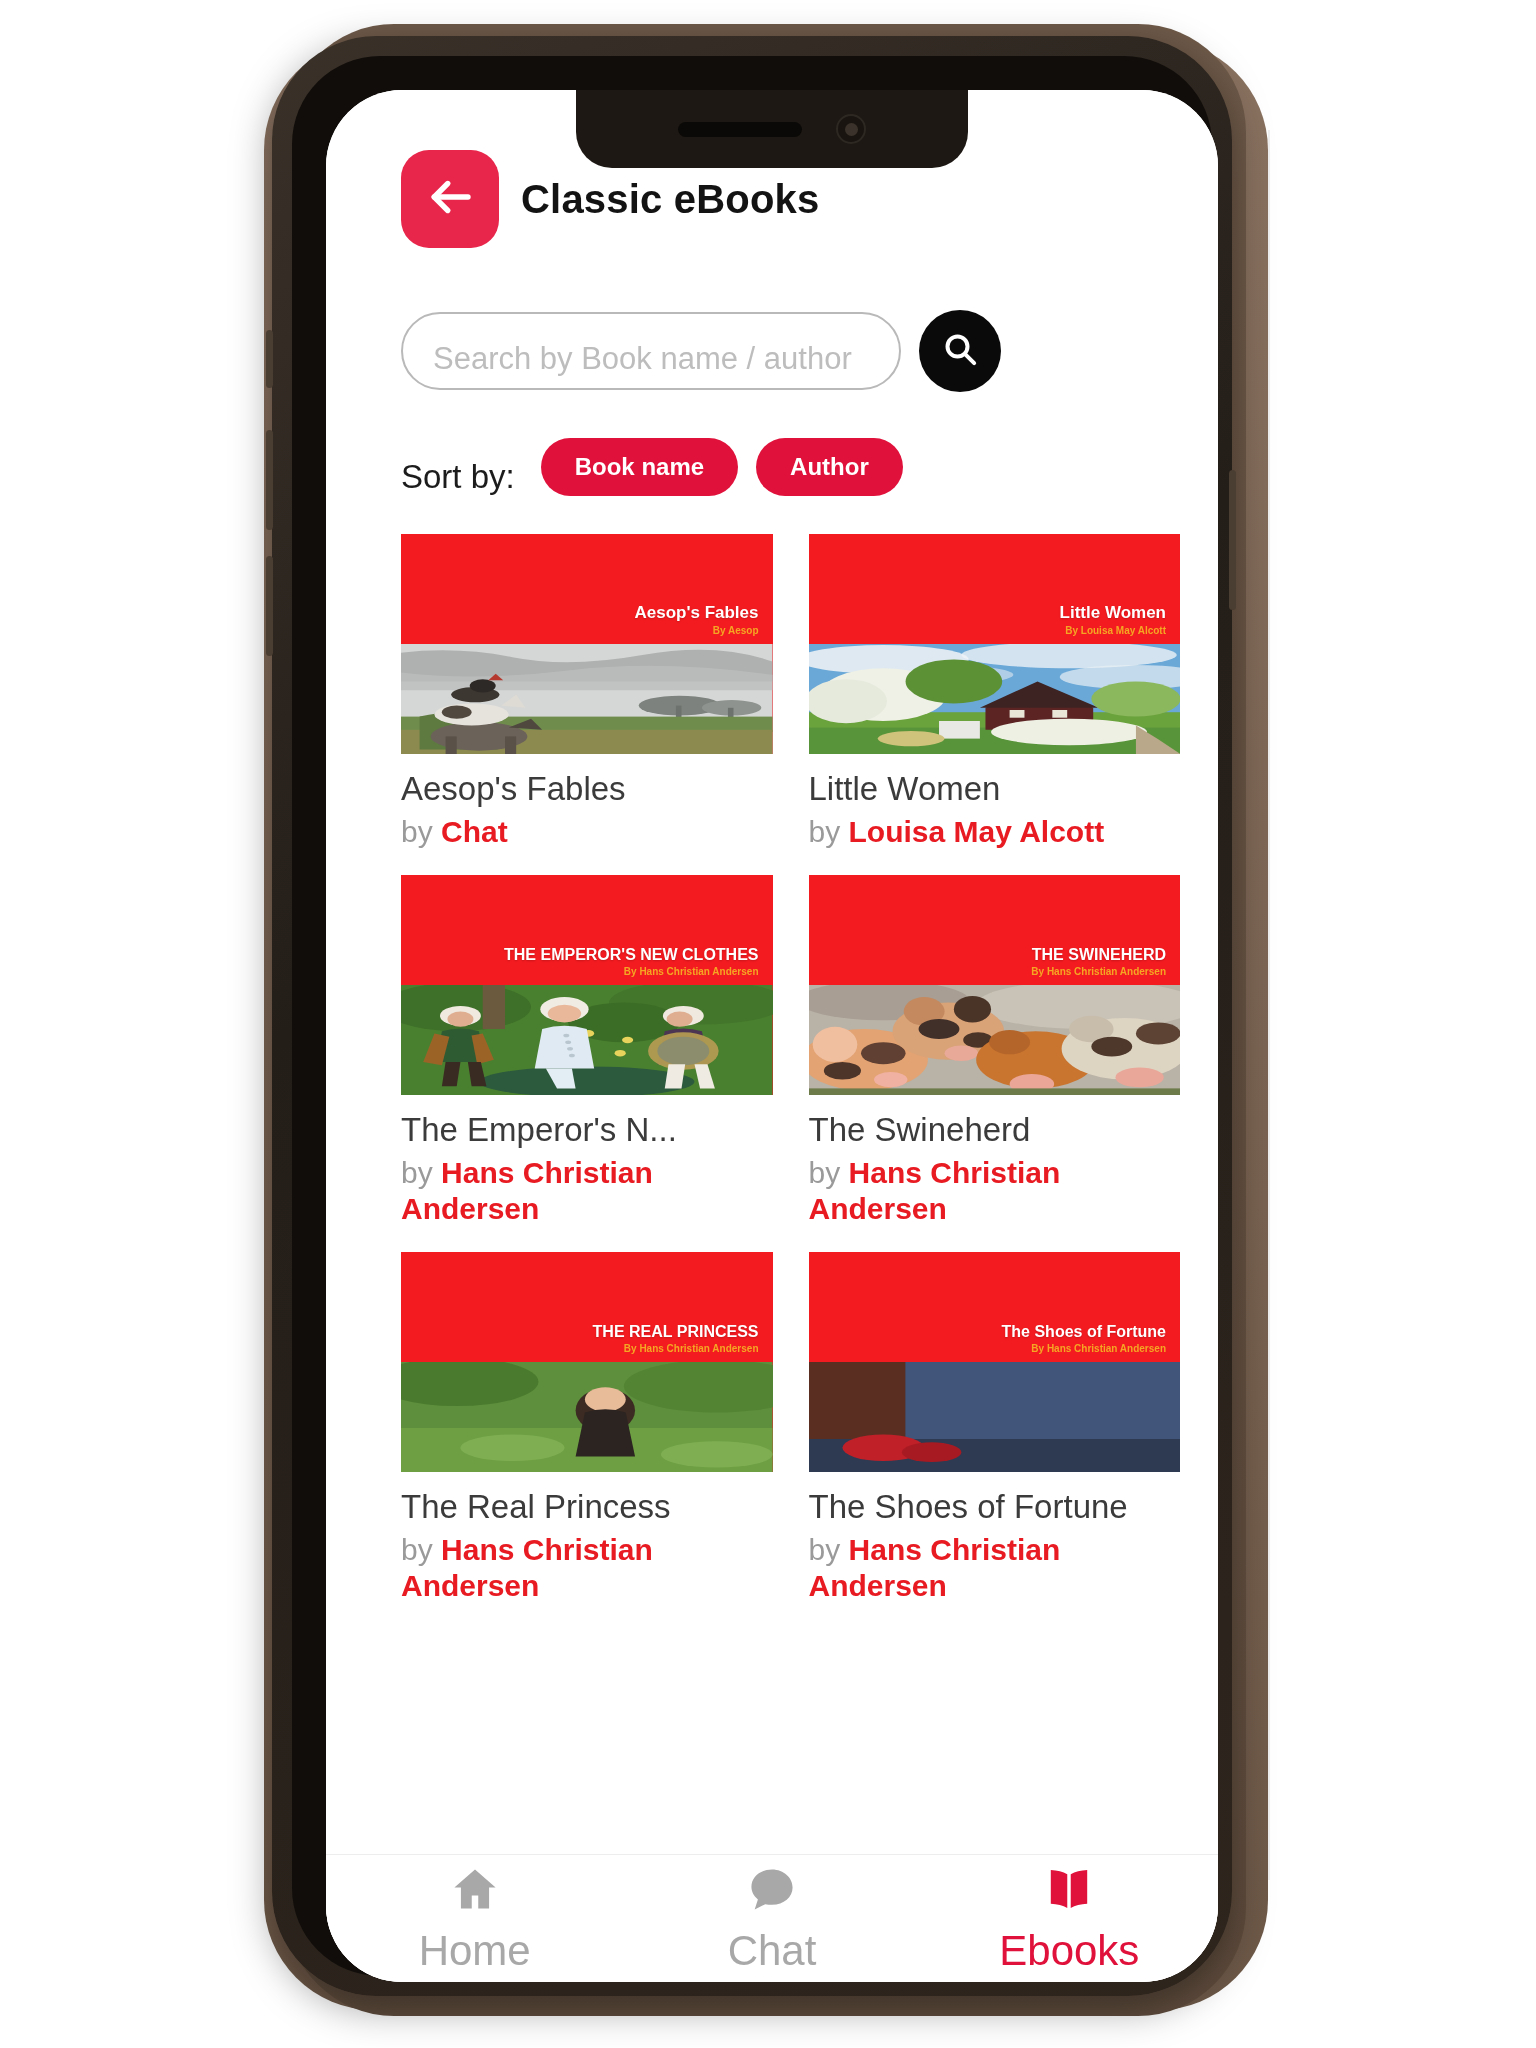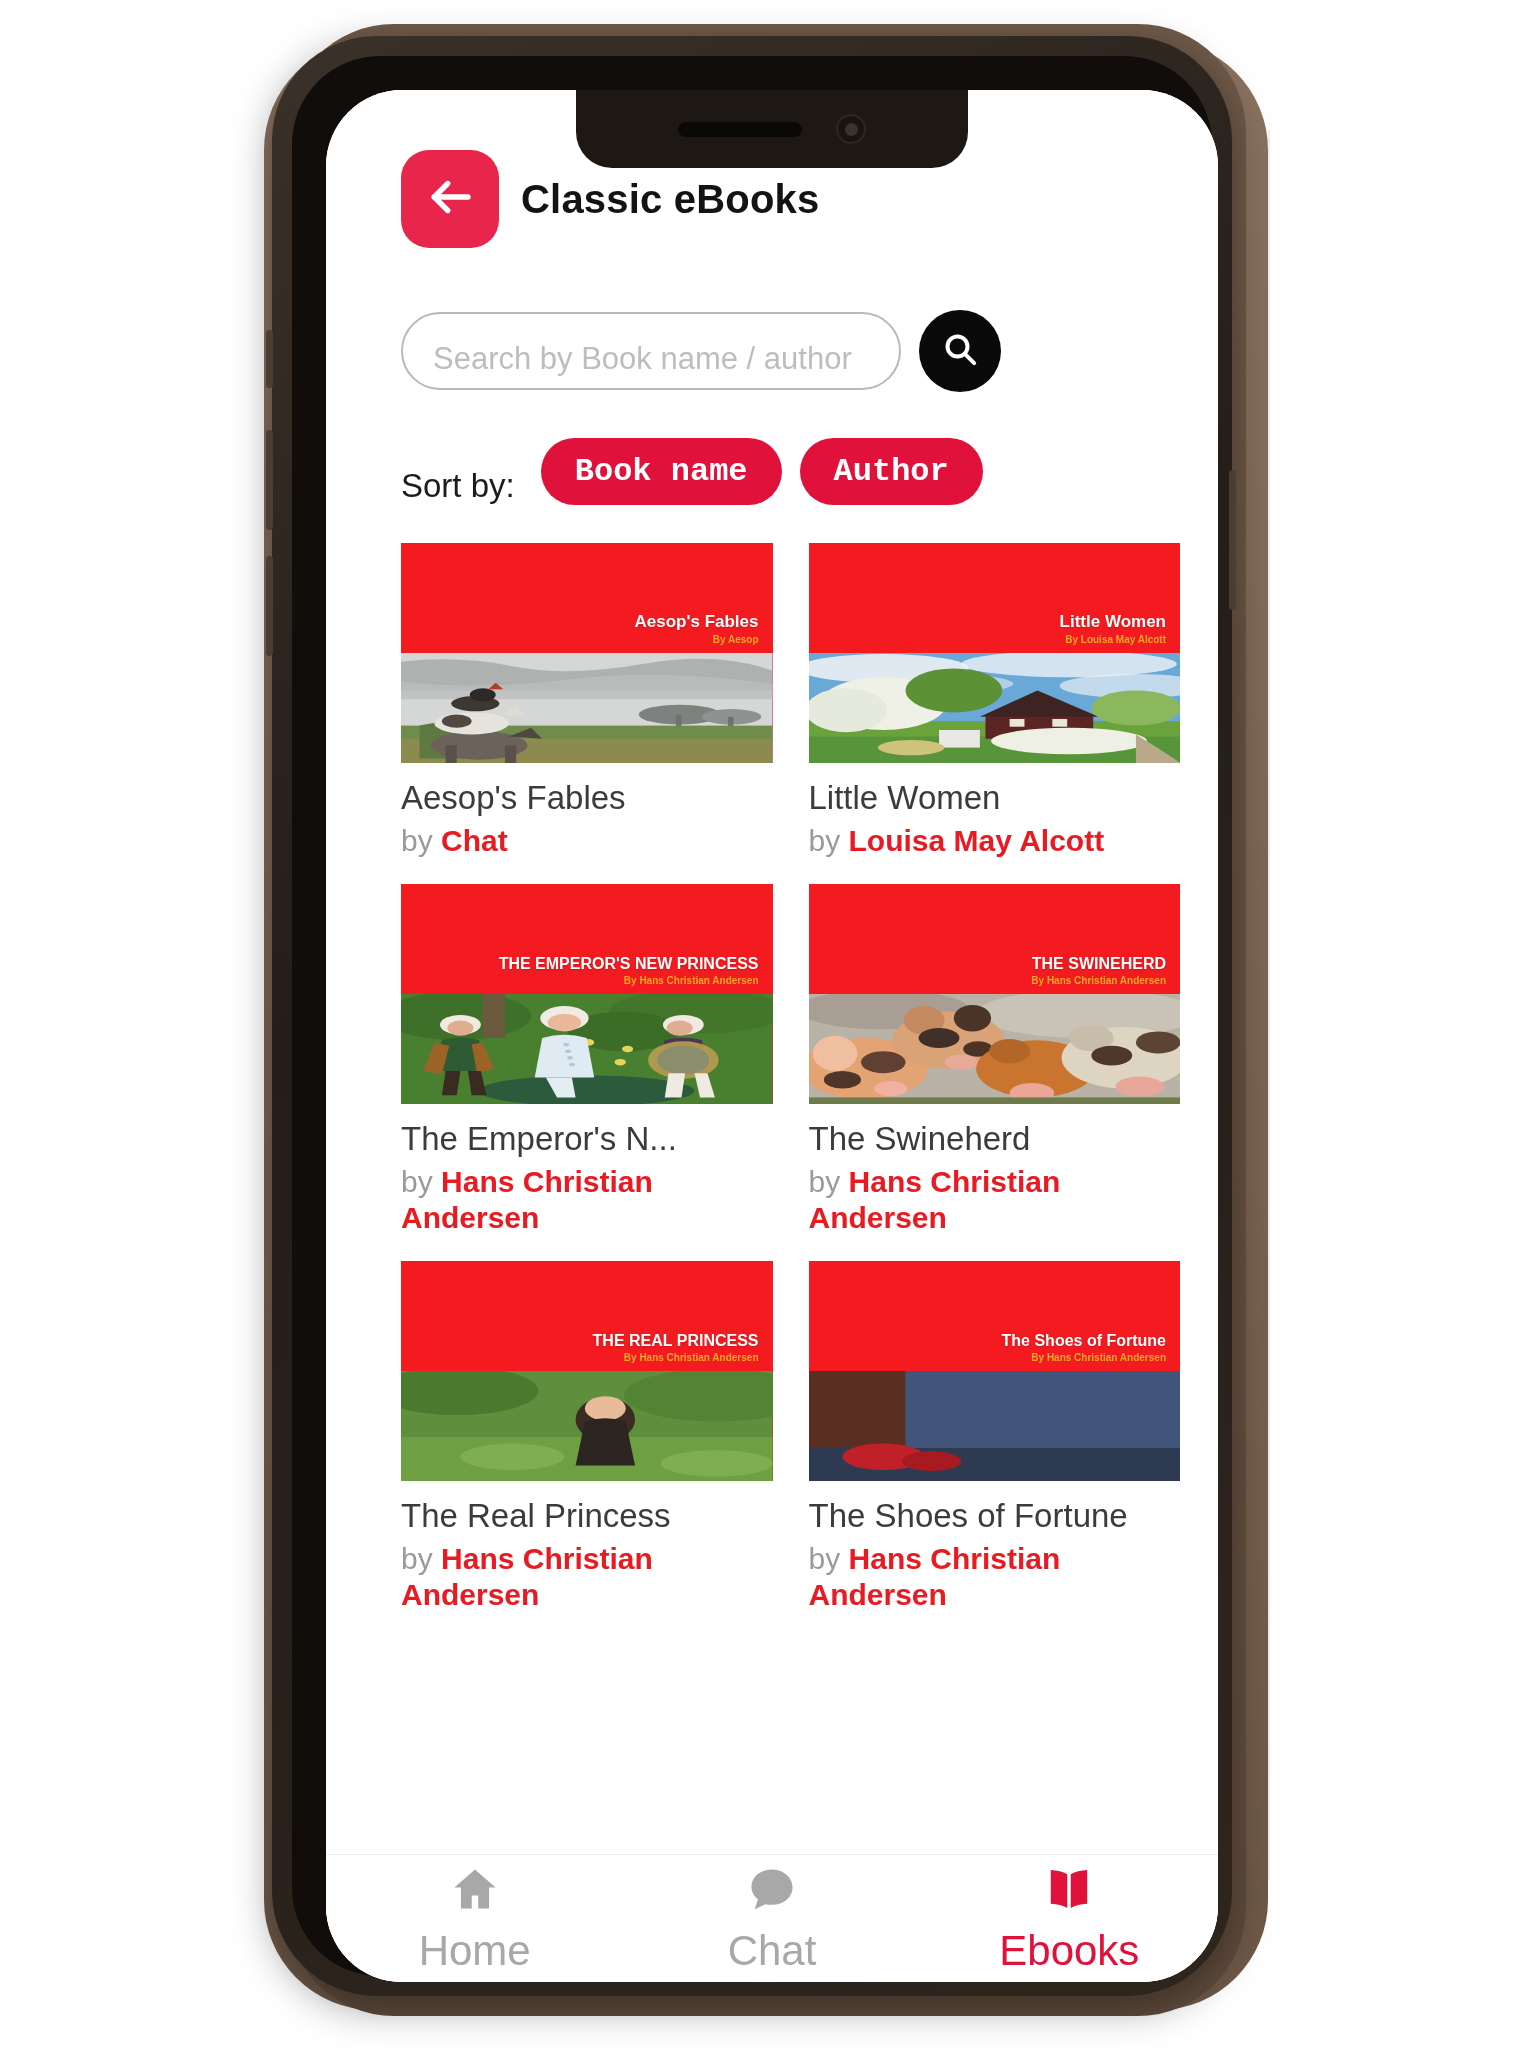--- a/index.html
+++ b/index.html
@@ -107,22 +107,22 @@
   .search-btn {
     width: 82px; height: 82px; border-radius: 50%; background: #0a0a0a;
     display: flex; align-items: center; justify-content: center; flex: none; cursor: pointer;
   }
   .search-btn svg { width: 40px; height: 40px; }
 
   
   .sort-row { display: flex; align-items: flex-end; gap: 18px; padding: 46px 0 0 38px; }
   .sort-label { font-size: 33px; color: #1c1c1c; margin-right: 8px; }
   .chip {
-    background: #E0123B; color: #fff; font-size: 32px; font-weight: bold;
-    padding: 15px 34px; border-radius: 36px; cursor: pointer; white-space: nowrap; font-family: Liberation Mono, monospace;
+    background: #E0123B; color: #fff; font-size: 24px; font-weight: bold;
+    padding: 15px 34px; border-radius: 36px; cursor: pointer; white-space: nowrap;
   }
 
   
   .grid {
     display: grid; grid-template-columns: 1fr 1fr; column-gap: 36px; row-gap: 26px;
     padding: 38px 38px 0 38px;
   }
   .book { cursor: pointer; }
   .cover { width: 100%; height: 220px; position: relative; overflow: hidden; background: #F31B20; }
   .cover-top {
@@ -285,21 +285,21 @@
                 <div class="b-title">Little Women</div>
                 <div class="b-author">
                   <span>by</span>
                   <b>Louisa May Alcott</b>
                 </div>
               </div>
 
               <div class="book">
                 <div class="cover">
                   <div class="cover-top">
-                    <div class="cover-title" style="font-size:16px">THE EMPEROR'S NEW PRINCESS</div>
+                    <div class="cover-title" style="font-size:16px">THE EMPEROR'S NEW CLOTHES</div>
                     <div class="cover-sub">By Hans Christian Andersen</div>
                   </div>
                   <div class="cover-photo">
                     <svg viewBox="0 0 200 100" preserveAspectRatio="none">
                       <rect width="200" height="100" fill="#49802f"></rect>
                       <ellipse cx="30" cy="20" rx="40" ry="22" fill="#3f7029"></ellipse>
                       <ellipse cx="160" cy="16" rx="48" ry="20" fill="#43752b"></ellipse>
                       <rect x="44" y="0" width="12" height="40" fill="#6b5a3d"></rect>
                       <ellipse cx="120" cy="34" rx="30" ry="18" fill="#3c6d26"></ellipse>
                       <ellipse cx="100" cy="88" rx="58" ry="14" fill="#2c5a3c"></ellipse>

